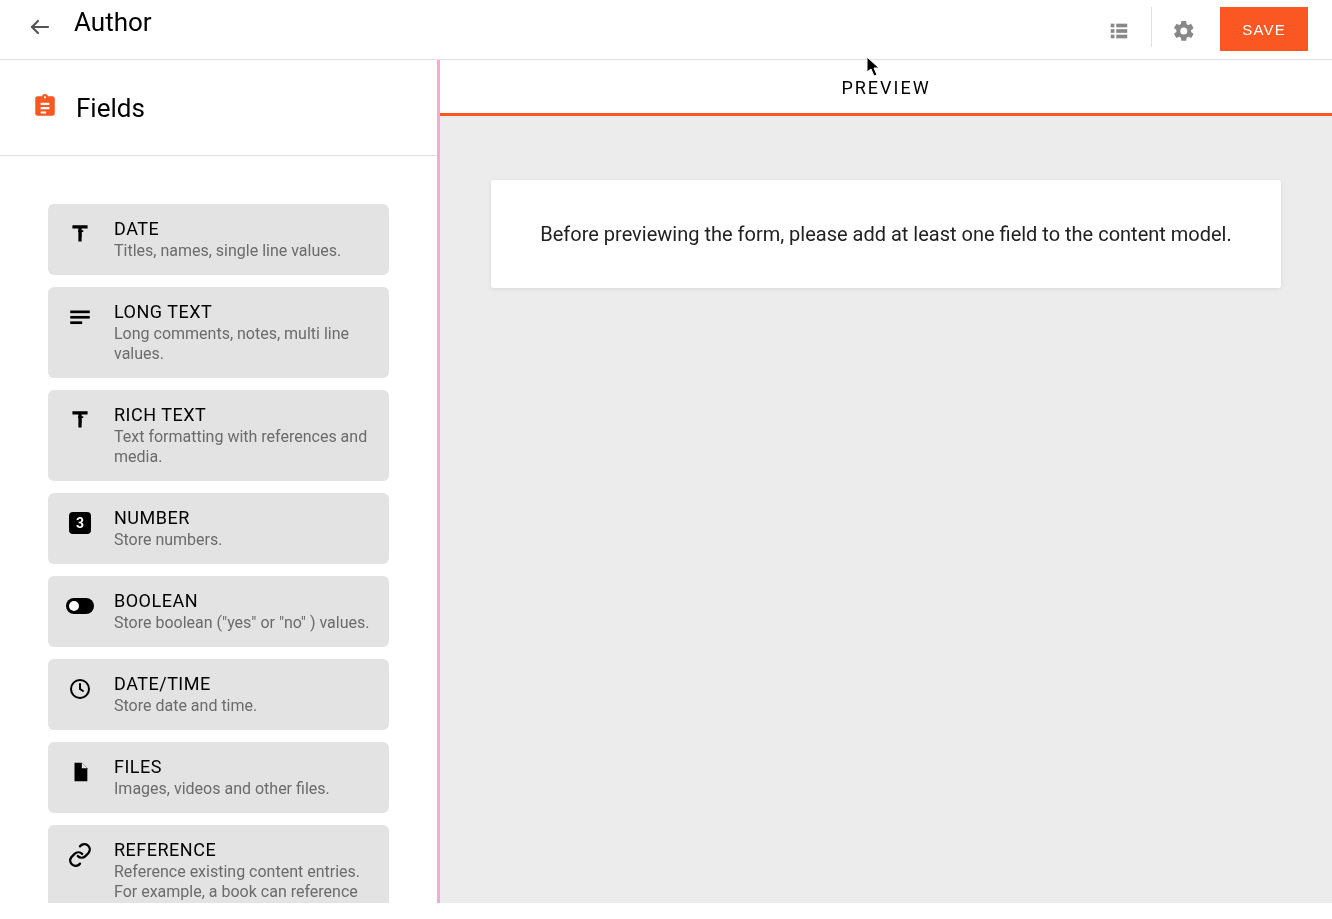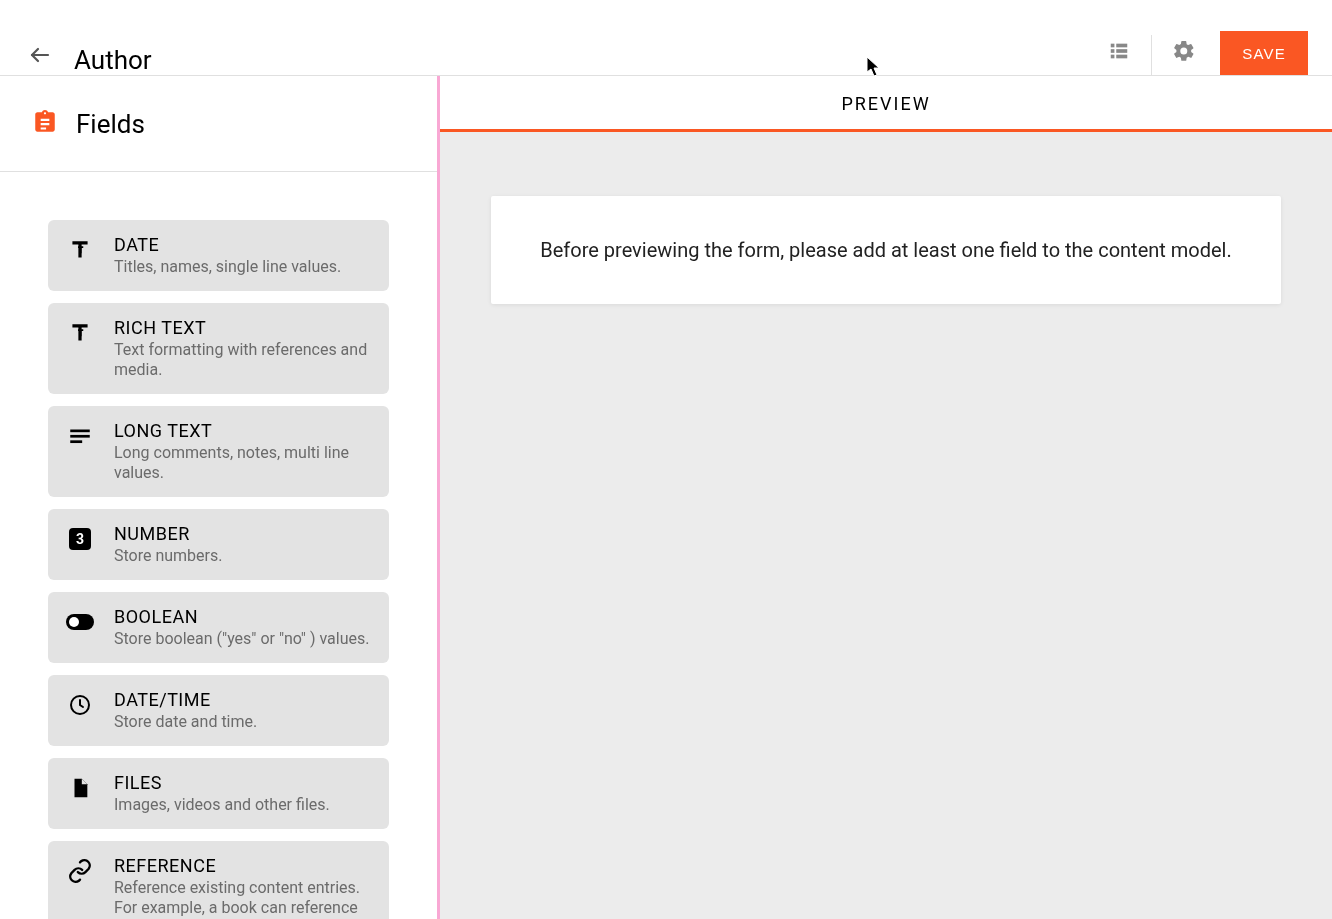--- a/index.html
+++ b/index.html
@@ -6,23 +6,23 @@
   html, body { height: 100%; }
   body {
     font-family: -apple-system, BlinkMacSystemFont, "Segoe UI", Roboto, "Helvetica Neue", Arial, sans-serif;
     background: #fff;
     color: #000;
     overflow: hidden;
   }
 
   
   .header {
-    height: 76px;
+    height: 60px;
     display: flex;
-    align-items: flex-end;
+    align-items: flex-start;
     border-bottom: 1px solid #e0e0e0;
     padding: 7px 24px 0 20px;
     background: #fff;
   }
   .back-btn {
     width: 40px; height: 40px;
     display:flex; align-items:center; justify-content:center;
     color:#555;
     cursor:pointer;
     margin-right: 14px;
@@ -247,41 +247,41 @@
         </span>
         <div class="field-texts">
           <div class="field-label">DATE</div>
           <div class="field-desc">Titles, names, single line values.</div>
         </div>
       </div>
 
       <div class="field-item">
         <span class="field-icon">
           <svg width="26" height="26" viewBox="0 0 24 24" fill="currentColor">
-              <path d="M5 4v3h5.5v12h3V7H19V4H5z"></path>
-              <path d="M14 12v2h2v6h2v-6h2v-2h-6z" transform="translate(-1,-1) scale(0.8)"></path>
-            </svg>
-        </span>
-        <div class="field-texts">
-          <div class="field-label">RICH TEXT</div>
-          <div class="field-desc">Text formatting with references and media.</div>
-        </div>
-      </div>
-
-      <div class="field-item">
-        <span class="field-icon">
-          <svg width="26" height="26" viewBox="0 0 24 24" fill="currentColor">
               <rect x="3" y="6" width="18" height="2.5"></rect>
               <rect x="3" y="11" width="18" height="2.5"></rect>
               <rect x="3" y="16" width="11" height="2.5"></rect>
             </svg>
         </span>
         <div class="field-texts">
           <div class="field-label">LONG TEXT</div>
           <div class="field-desc">Long comments, notes, multi line values.</div>
+        </div>
+      </div>
+
+      <div class="field-item">
+        <span class="field-icon">
+          <svg width="26" height="26" viewBox="0 0 24 24" fill="currentColor">
+              <path d="M5 4v3h5.5v12h3V7H19V4H5z"></path>
+              <path d="M14 12v2h2v6h2v-6h2v-2h-6z" transform="translate(-1,-1) scale(0.8)"></path>
+            </svg>
+        </span>
+        <div class="field-texts">
+          <div class="field-label">RICH TEXT</div>
+          <div class="field-desc">Text formatting with references and media.</div>
         </div>
       </div>
 
       <div class="field-item">
         <span class="field-icon">
           <span class="number-badge">3</span>
         </span>
         <div class="field-texts">
           <div class="field-label">NUMBER</div>
           <div class="field-desc">Store numbers.</div>

